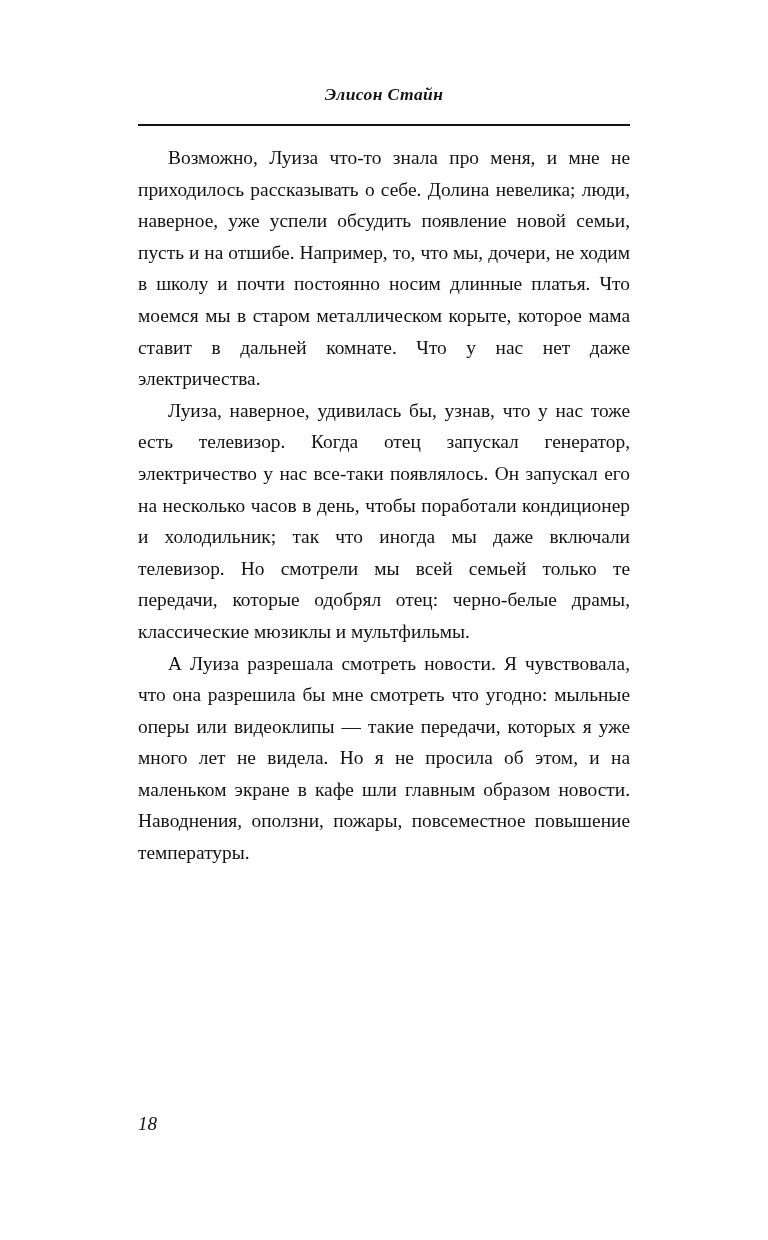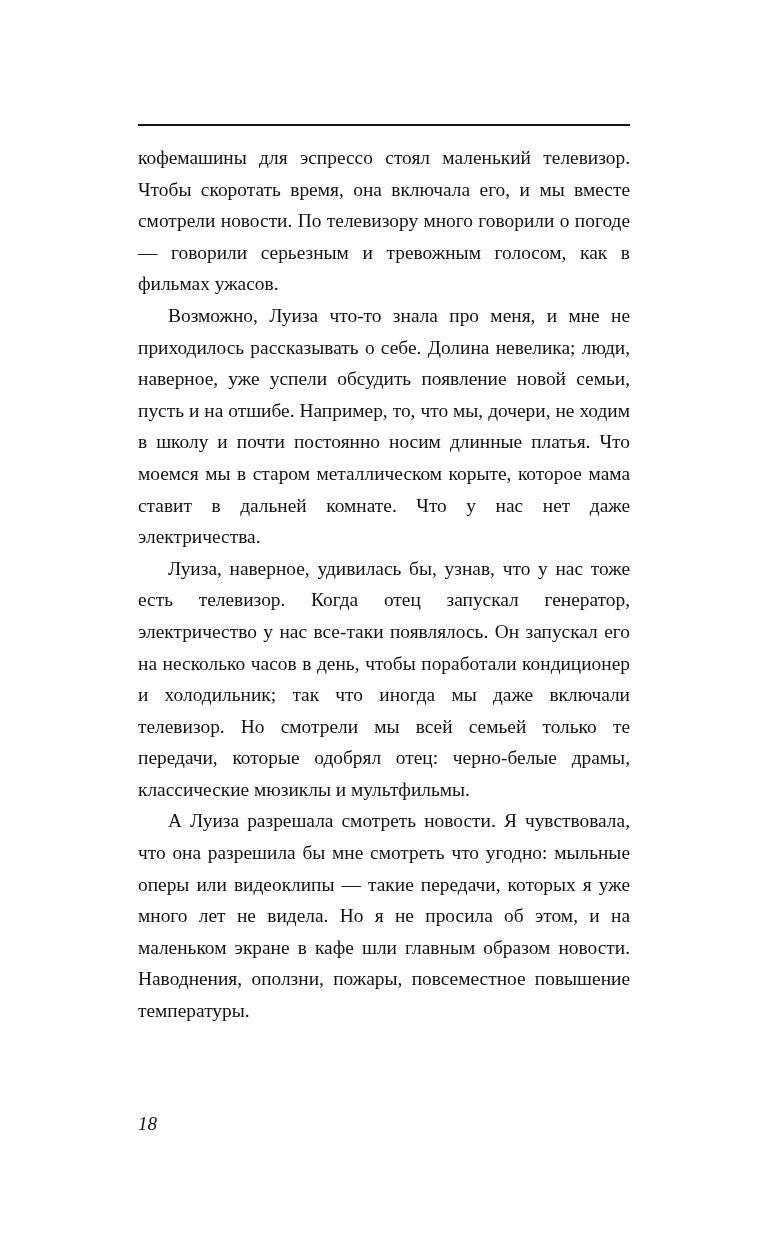--- a/index.html
+++ b/index.html
@@ -72,25 +72,25 @@
     font-style: italic;
     font-size: 19px;
     color: #141414;
   }
 </style>
 </head>
 <body>
 
 <div class="page">
 
+  <div class="running-head">Элисон Стайн</div>
 
   <div class="head-rule"></div>
 
   <div class="body-text">
-    <p class="no-indent">кофемашины для эспрессо стоял маленький телевизор. Чтобы скоротать время, она включала его, и мы вместе смотрели новости. По телевизору много говорили о погоде — говорили серьезным и тревожным голосом, как в фильмах ужасов.</p>
     <p>Возможно, Луиза что-то знала про меня, и мне не приходилось рассказывать о себе. Долина невелика; люди, наверное, уже успели обсудить появление новой семьи, пусть и на отшибе. Например, то, что мы, дочери, не ходим в школу и почти постоянно носим длинные платья. Что моемся мы в старом металлическом корыте, которое мама ставит в дальней комнате. Что у нас нет даже электричества.</p>
     <p>Луиза, наверное, удивилась бы, узнав, что у нас тоже есть телевизор. Когда отец запускал генератор, электричество у нас все-таки появлялось. Он запускал его на несколько часов в день, чтобы поработали кондиционер и холодильник; так что иногда мы даже включали телевизор. Но смотрели мы всей семьей только те передачи, которые одобрял отец: черно-белые драмы, классические мюзиклы и мультфильмы.</p>
     <p>А Луиза разрешала смотреть новости. Я чувствовала, что она разрешила бы мне смотреть что угодно: мыльные оперы или видеоклипы — такие передачи, которых я уже много лет не видела. Но я не просила об этом, и на маленьком экране в кафе шли главным образом новости. Наводнения, оползни, пожары, повсеместное повышение температуры.</p>
   </div>
 
   <div class="folio">18</div>
 
 </div>
 
 </body></html>

